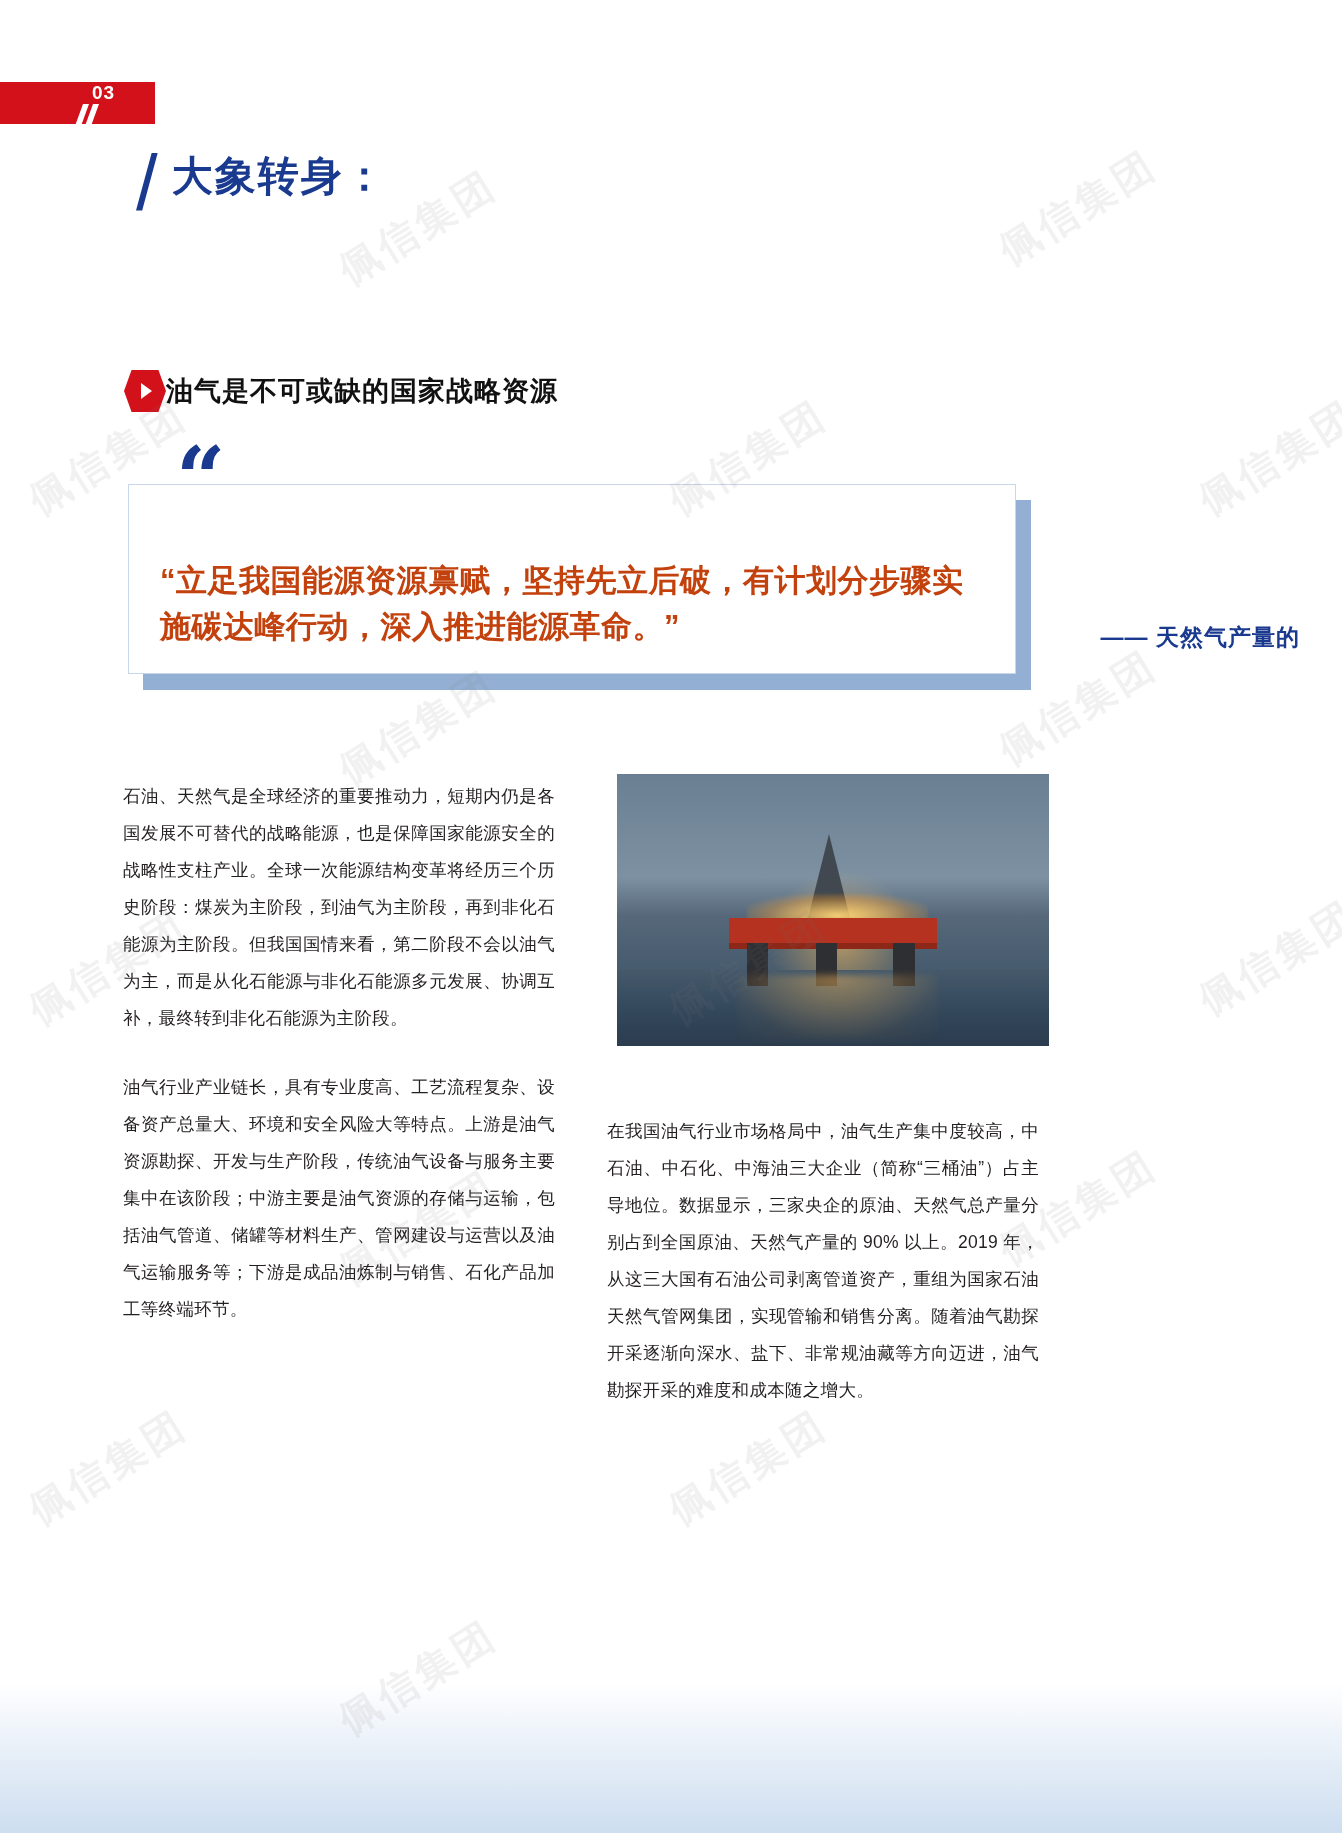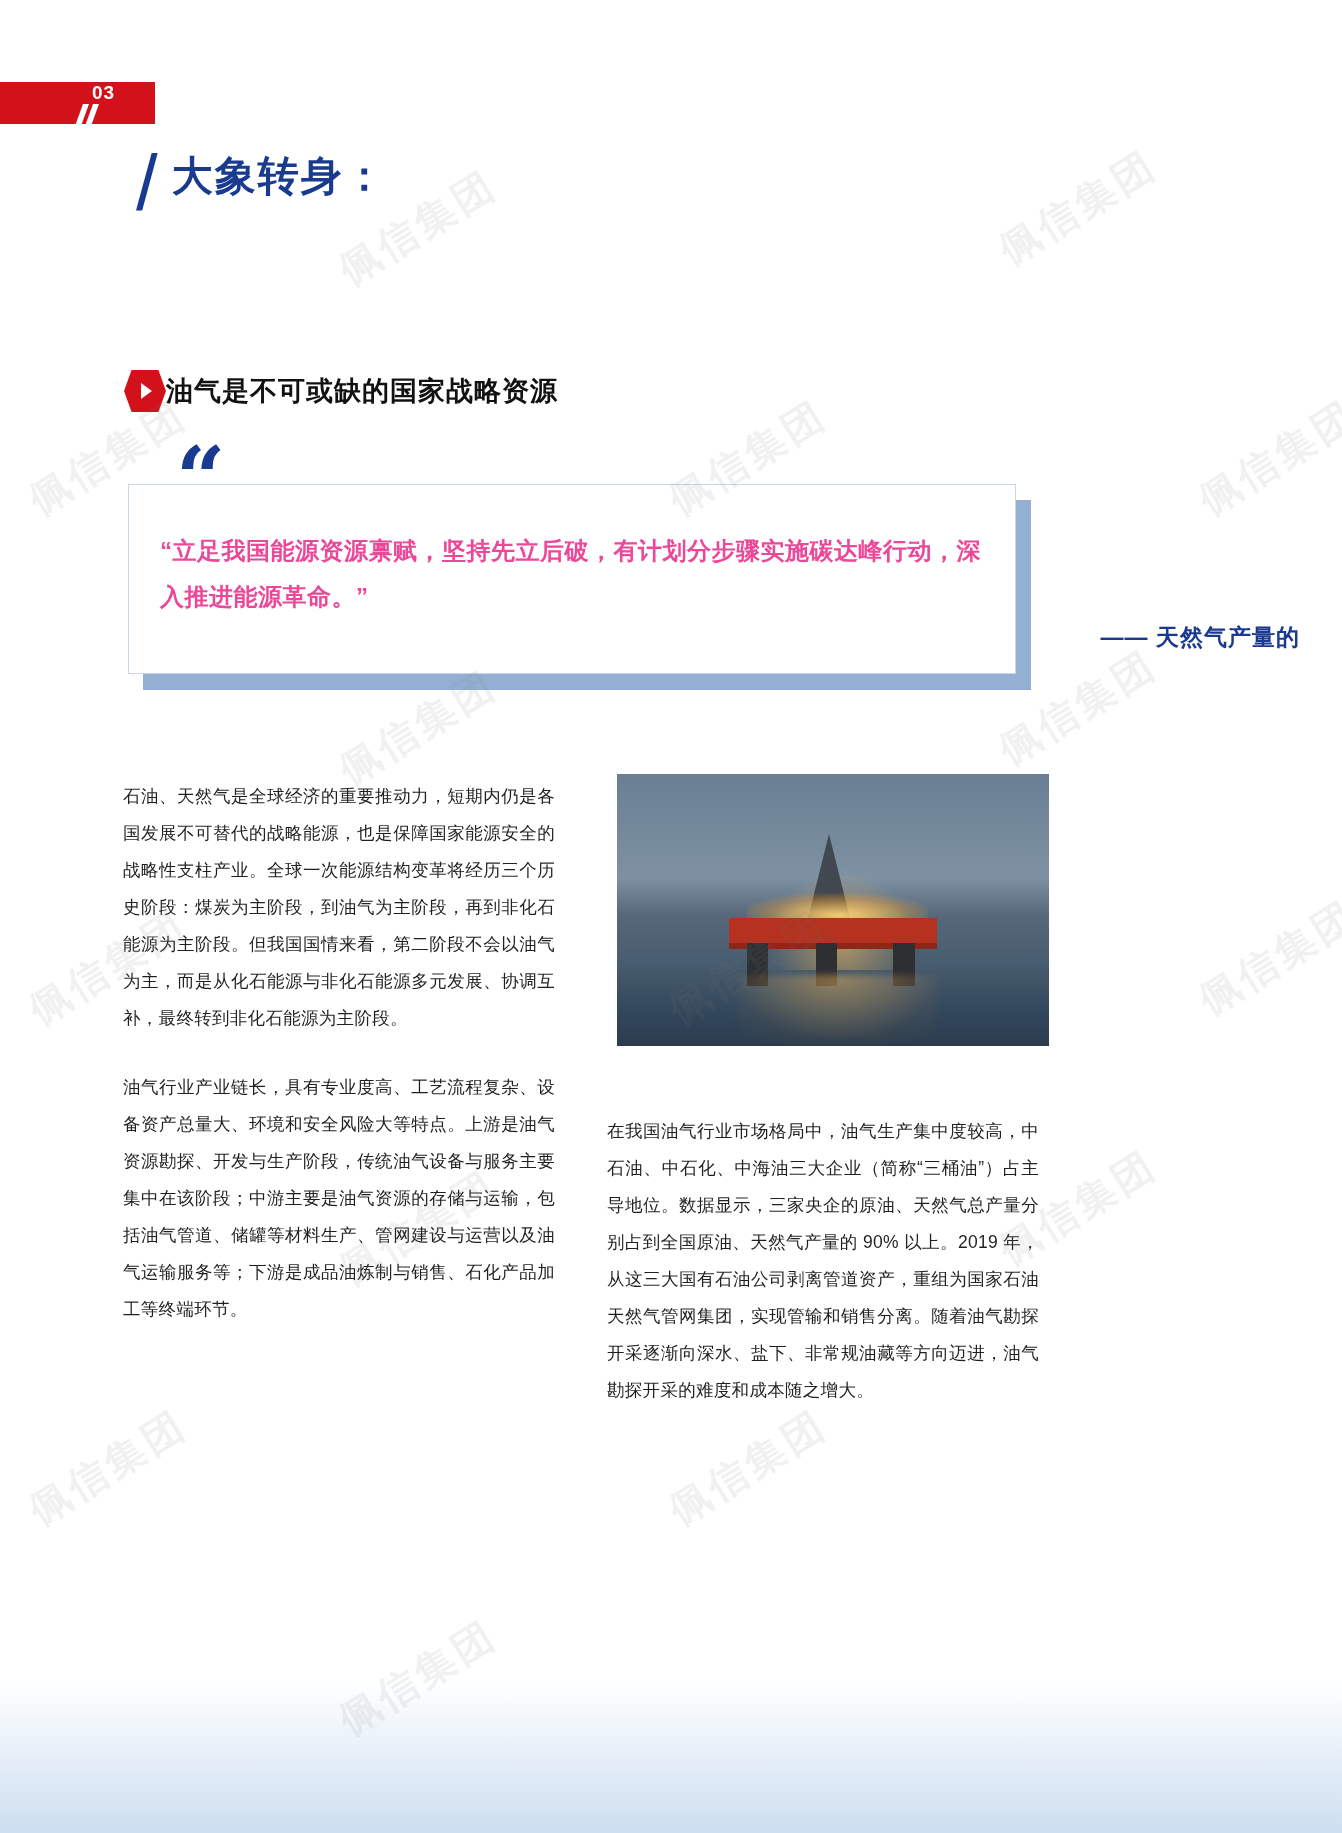--- a/index.html
+++ b/index.html
@@ -141,24 +141,24 @@
     color: #1a3a8f;
     font-size: 86px;
     font-weight: bold;
     font-family: "DejaVu Serif", serif;
     line-height: 60px;
     letter-spacing: -4px;
   }
   .quote-body {
     position: absolute;
     left: 160px;
-    top: 528px;
+    top: 558px;
     width: 830px;
-    color: #ec4899;
-    font-size: 24px;
+    color: #c2410c;
+    font-size: 31px;
     font-weight: bold;
     line-height: 46px;
     letter-spacing: 0.5px;
   }
   .quote-source {
     position: absolute;
     right: 42px;
     top: 622px;
     color: #1a3a8f;
     font-size: 23px;

